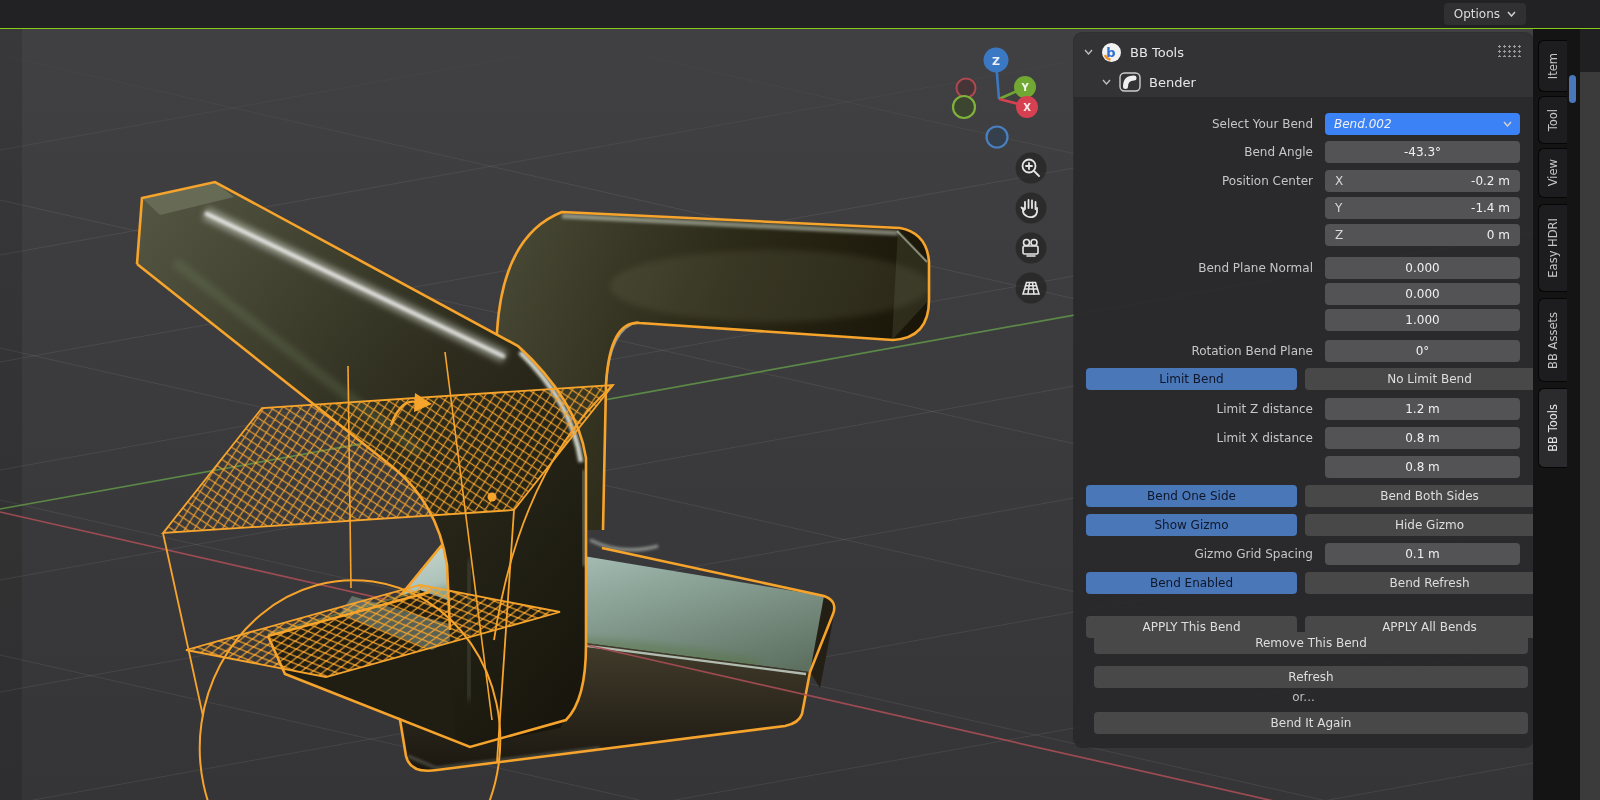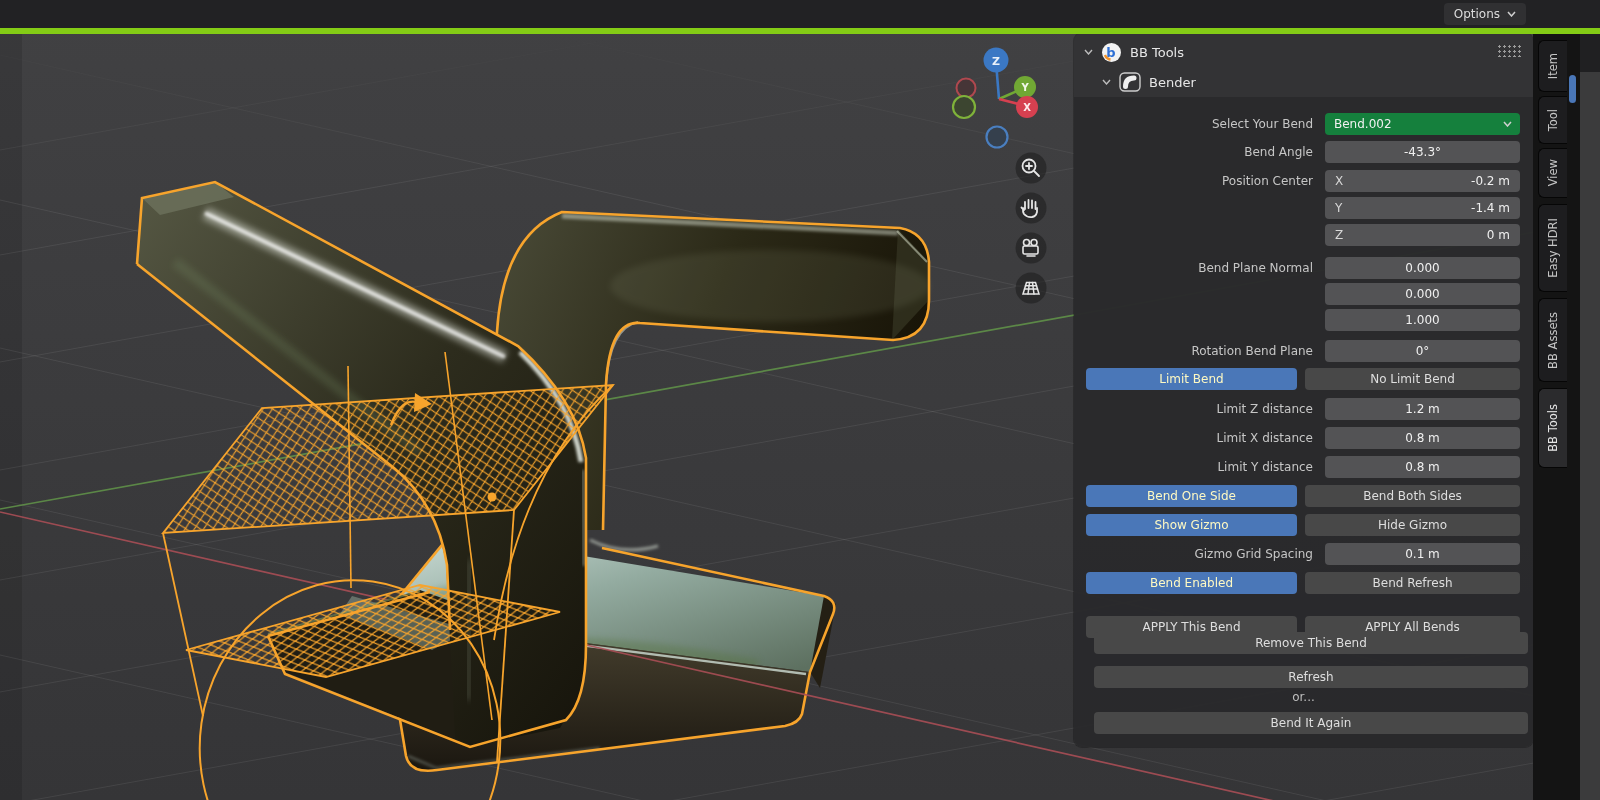--- a/index.html
+++ b/index.html
@@ -3,21 +3,21 @@
 <meta charset="utf-8">
 <style>
   html,body{margin:0;padding:0;background:#111;}
   #app{position:relative;width:1600px;height:800px;overflow:hidden;
        font-family:"DejaVu Sans","Liberation Sans",sans-serif;
        -webkit-font-smoothing:antialiased;}
   svg text{font-family:"DejaVu Sans","Liberation Sans",sans-serif;}
 
   
   .topbar{position:absolute;left:0;top:0;width:1600px;height:28px;background:#222224;
-          border-bottom:6px solid #84cc16;z-index:30;}
+          border-bottom:1px solid #84cc16;z-index:30;}
   .options-btn{position:absolute;right:74px;top:3px;height:22px;padding:0 10px;
           background:#303032;border-radius:4px;color:#dcdcdc;font-size:12px;
           display:flex;align-items:center;gap:7px;cursor:default;}
   .chev{width:9px;height:6px;}
 
   
   .tabstrip{position:absolute;left:1533px;top:28px;width:47px;height:772px;background:#141414;z-index:25;}
   .vtab{position:absolute;left:5px;width:28px;background:#1d1d1f;border:1px solid #060606;
         border-right:none;border-radius:6px 0 0 6px;color:#c5c5c5;font-size:11.5px;
         display:flex;align-items:center;justify-content:center;}
@@ -35,31 +35,31 @@
          border-radius:8px 8px 0 0;}
   .phrow{position:absolute;display:flex;align-items:center;color:#e6e6e6;font-size:13px;gap:8px;}
   .grip{position:absolute;right:12px;top:11px;width:24px;height:13px;
         background-image:radial-gradient(#9a9a9a 1px,transparent 1.3px);
         background-size:5px 5px;}
   .prow{position:absolute;left:0;width:368px;height:22px;}
   .plabel{position:absolute;left:0;width:239px;text-align:right;line-height:22px;
           color:#c6c6c6;font-size:12px;}
   .pfield{position:absolute;left:251px;width:195px;height:22px;background:#535355;
           border-radius:4px;color:#f0f0f0;font-size:12px;line-height:22px;text-align:center;}
-  .pfield.dropdown{background:#15803d;text-align:center;padding:0;}
+  .pfield.dropdown{background:#3b82f6;text-align:center;padding:0;font-style:italic;}
   .pfield.dropdown .ddval{position:absolute;left:9px;top:0;line-height:22px;}
   .pfield.dropdown .chev{position:absolute;right:8px;top:8px;}
   .axisfield{text-align:left;}
   .axisfield .ax{position:absolute;left:10px;line-height:22px;color:#d8d8d8;}
   .axisfield .axval{position:absolute;right:10px;line-height:22px;}
   .pbtn{position:absolute;height:22px;background:#484848;border-radius:4px;color:#dedede;
         font-size:12px;line-height:22px;text-align:center;}
-  .pbtn.on{color:#fef9c3;}
+  .pbtn.on{color:#0f172a;}
   .halfL{left:12px;width:211px;}
-  .halfR{left:231px;width:215px;}
+  .halfR{left:231px;width:215px;padding-left:17px;}
   .full{left:20px;width:434px;}
   .ortext{position:absolute;left:0;width:459px;text-align:center;color:#bdbdbd;font-size:12px;}
 
   .scene{position:absolute;left:0;top:0;z-index:1;}
 </style>
 </head>
 <body>
 
 <div id="app">
 
@@ -369,21 +369,20 @@
 
     <div class="prow" style="top:365px;">
       <span class="plabel">Limit Z distance</span>
       <div class="pfield">1.2 m</div>
     </div>
     <div class="prow" style="top:394px;">
       <span class="plabel">Limit X distance</span>
       <div class="pfield">0.8 m</div>
     </div>
     <div class="prow" style="top:423px;">
-      <span class="plabel">Limit Y distance</span>
       <div class="pfield">0.8 m</div>
     </div>
 
     <div class="prow" style="top:452px;">
       <div class="pbtn on halfL" style="background:#4a77b8;">Bend One Side</div>
       <div class="pbtn halfR">Bend Both Sides</div>
     </div>
     <div class="prow" style="top:481px;">
       <div class="pbtn on halfL" style="background:#4a77b8;">Show Gizmo</div>
       <div class="pbtn halfR">Hide Gizmo</div>

